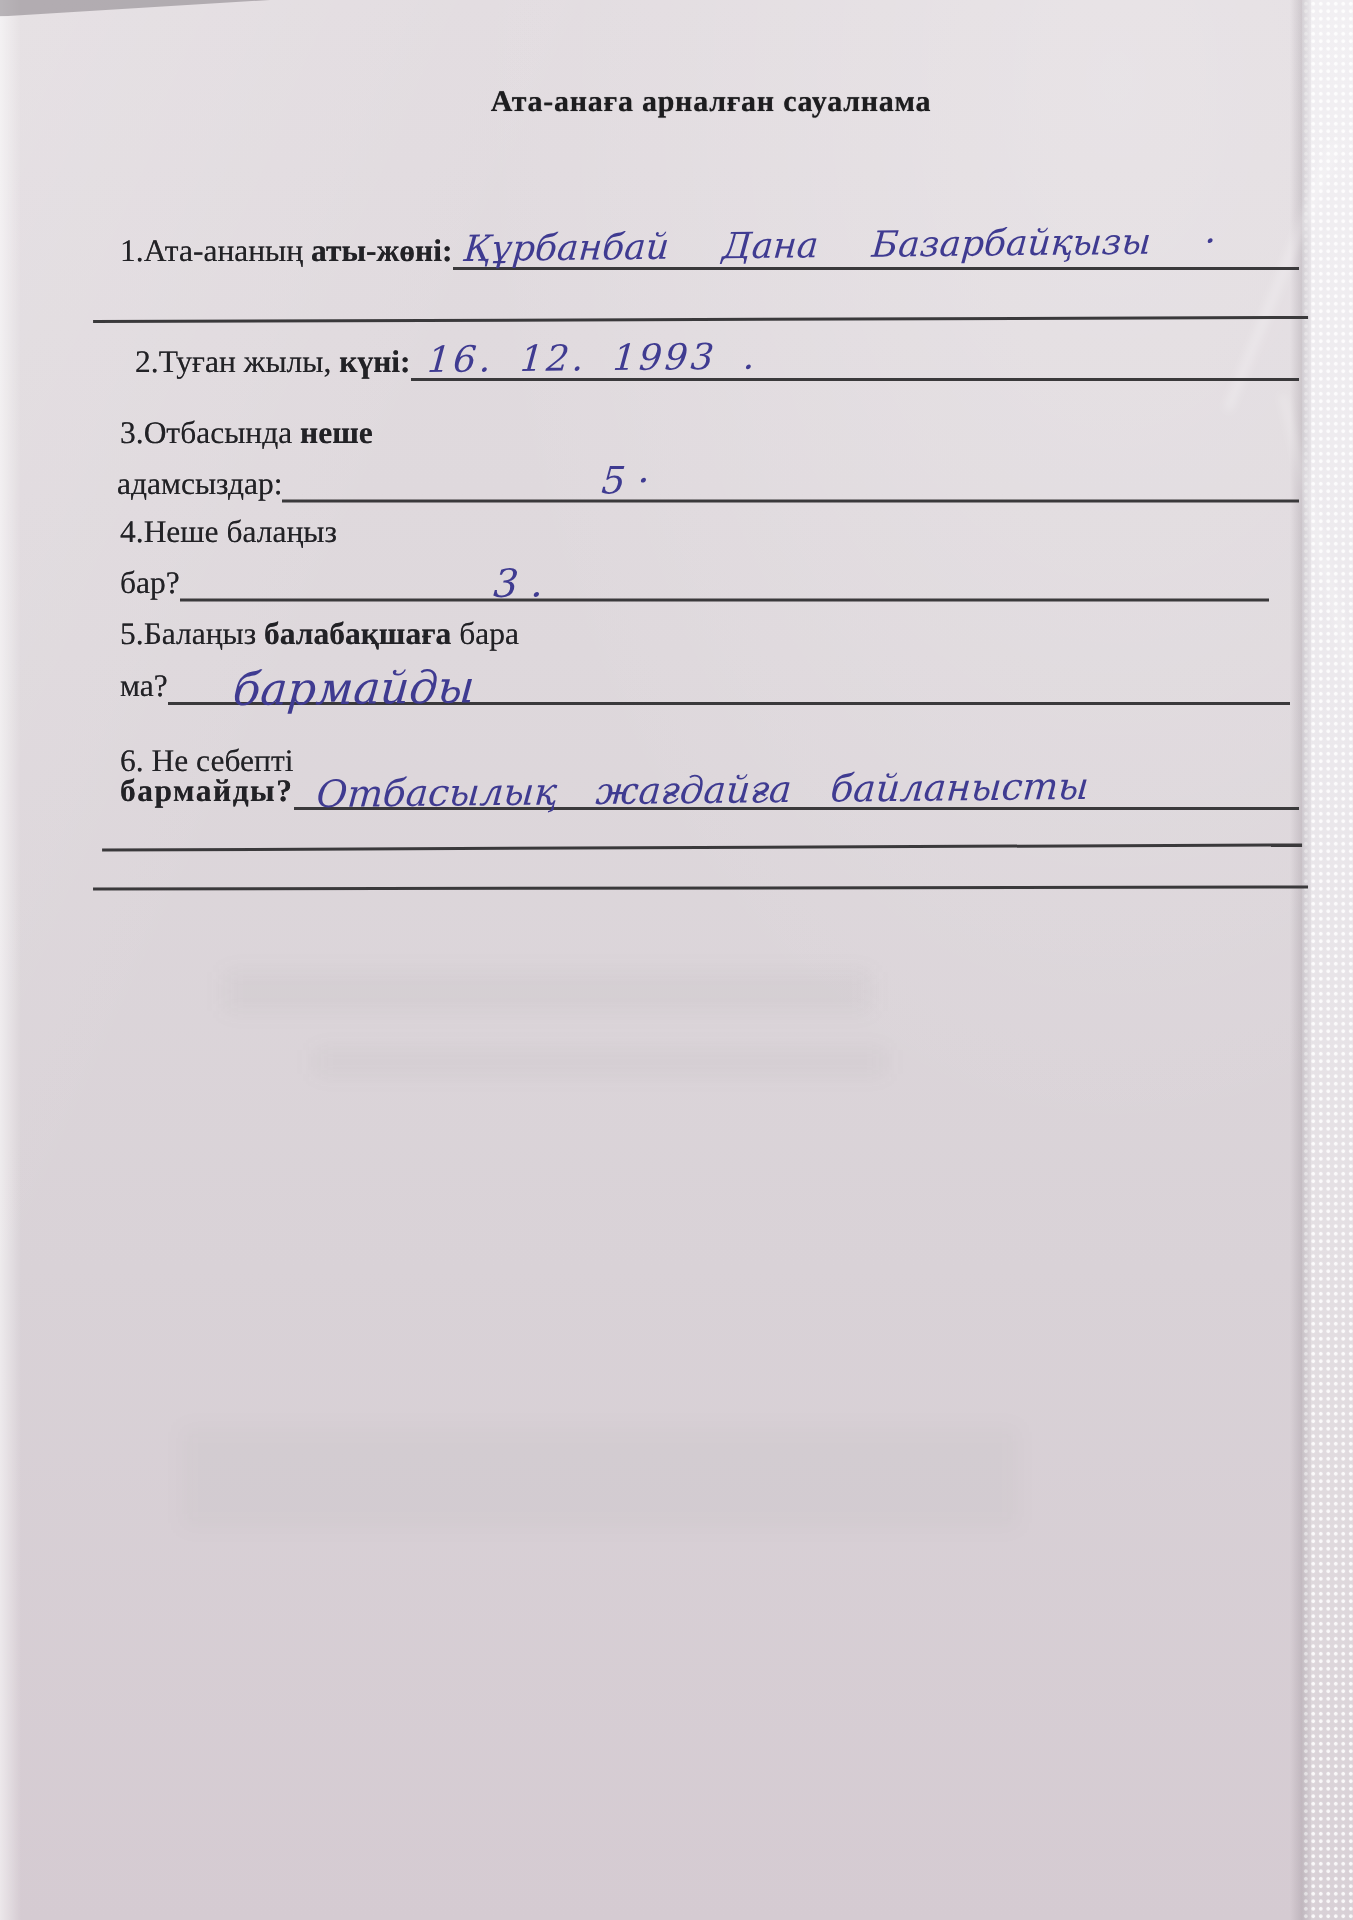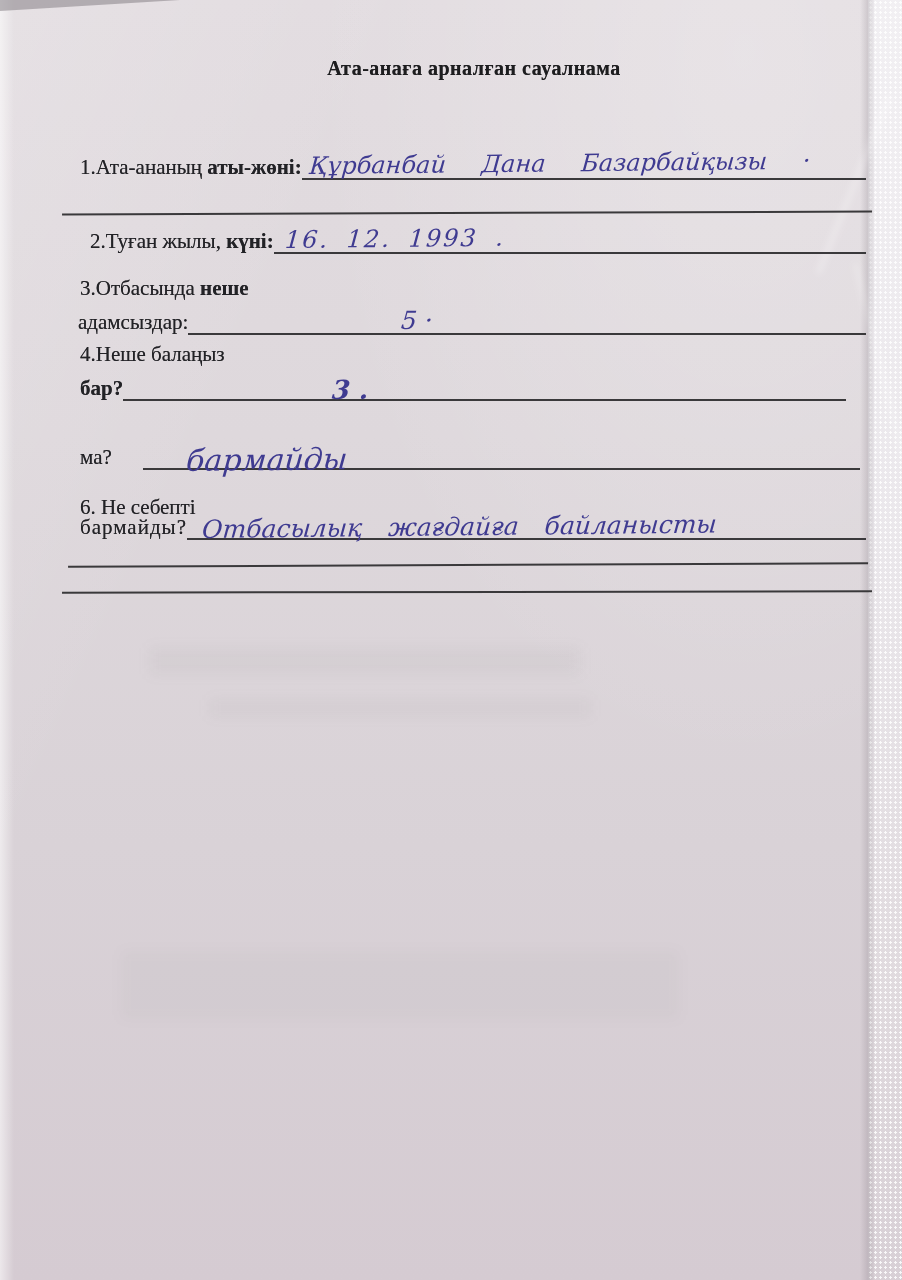--- a/index.html
+++ b/index.html
@@ -97,37 +97,38 @@
 
   <span class="pline" style="top:276px;left:80px;"><span>3.Отбасында </span><b>неше</b></span>
   <div class="row" style="top:305px;height:30px;left:78px;right:64px;">
     <span class="plabel">адамсыздар:</span>
     <span class="wline">
       <span class="hand" style="font-size:25px;left:212px;bottom:-2px;">5 ·</span>
     </span>
   </div>
 
   <span class="pline" style="top:342px;left:80px;">4.Неше балаңыз</span>
-  <div class="row" style="top:371px;height:30px;left:80px;right:84px;font-weight:bold;">
+  <div class="row" style="top:371px;height:30px;left:80px;right:84px;">
     <span class="plabel">бар?</span>
     <span class="wline">
       <span class="hand" style="font-size:26px;left:208px;bottom:-6px;">3 .</span>
     </span>
   </div>
 
-  <div class="row" style="top:438px;height:32px;left:80px;right:70px;gap:31px;">
+  <span class="pline" style="top:410px;left:80px;"><span>5.Балаңыз </span><b>балабақшаға</b><span> бара</span></span>
+  <div class="row" style="top:438px;height:32px;left:80px;right:70px;">
     <span class="plabel">ма?</span>
     <span class="wline">
       <span class="hand" style="font-size:30px;left:42px;bottom:-10px;">бармайды</span>
     </span>
   </div>
 
   <span class="pline" style="top:479px;left:80px;margin-top:16px;">6. Не себепті</span>
   <div class="row" style="top:508px;height:32px;left:80px;right:64px;">
-    <span class="plabel" style="letter-spacing:1px;">бармайды?</span>
+    <span class="plabel" style="letter-spacing:1px;font-weight:bold;">бармайды?</span>
     <span class="wline">
       <span class="hand" style="font-size:25px;left:14px;bottom:-6px;word-spacing:18px;">Отбасылық жағдайға байланысты</span>
     </span>
   </div>
 
   <div class="rule" style="top:538px;height:26px;left:68px;right:62px;transform:rotate(-0.25deg);"></div>
   <div class="rule" style="top:565px;height:26px;left:62px;right:58px;transform:rotate(-0.1deg);"></div>
 
 </div>
 

